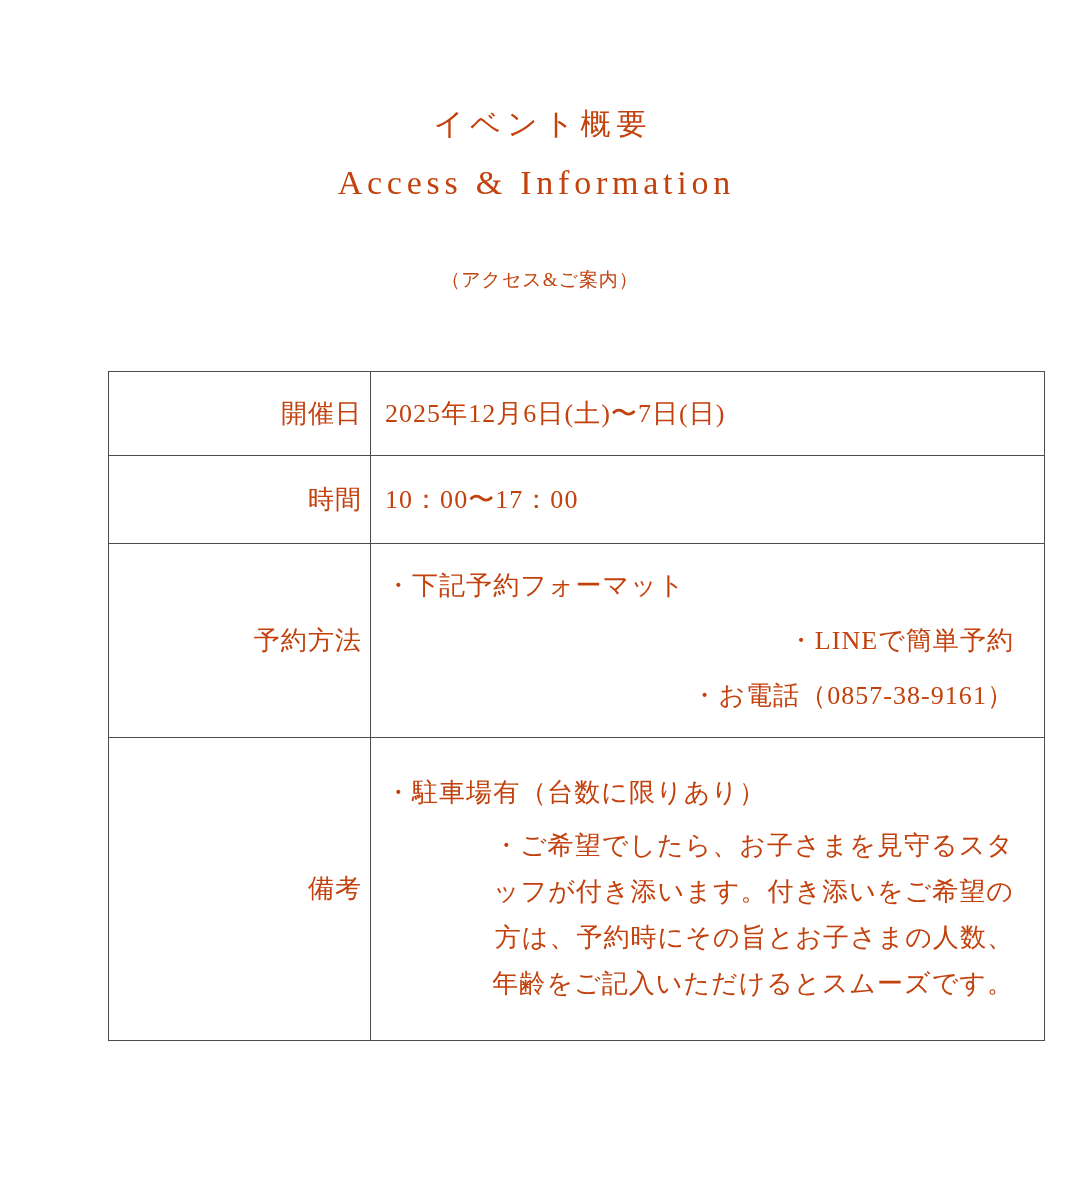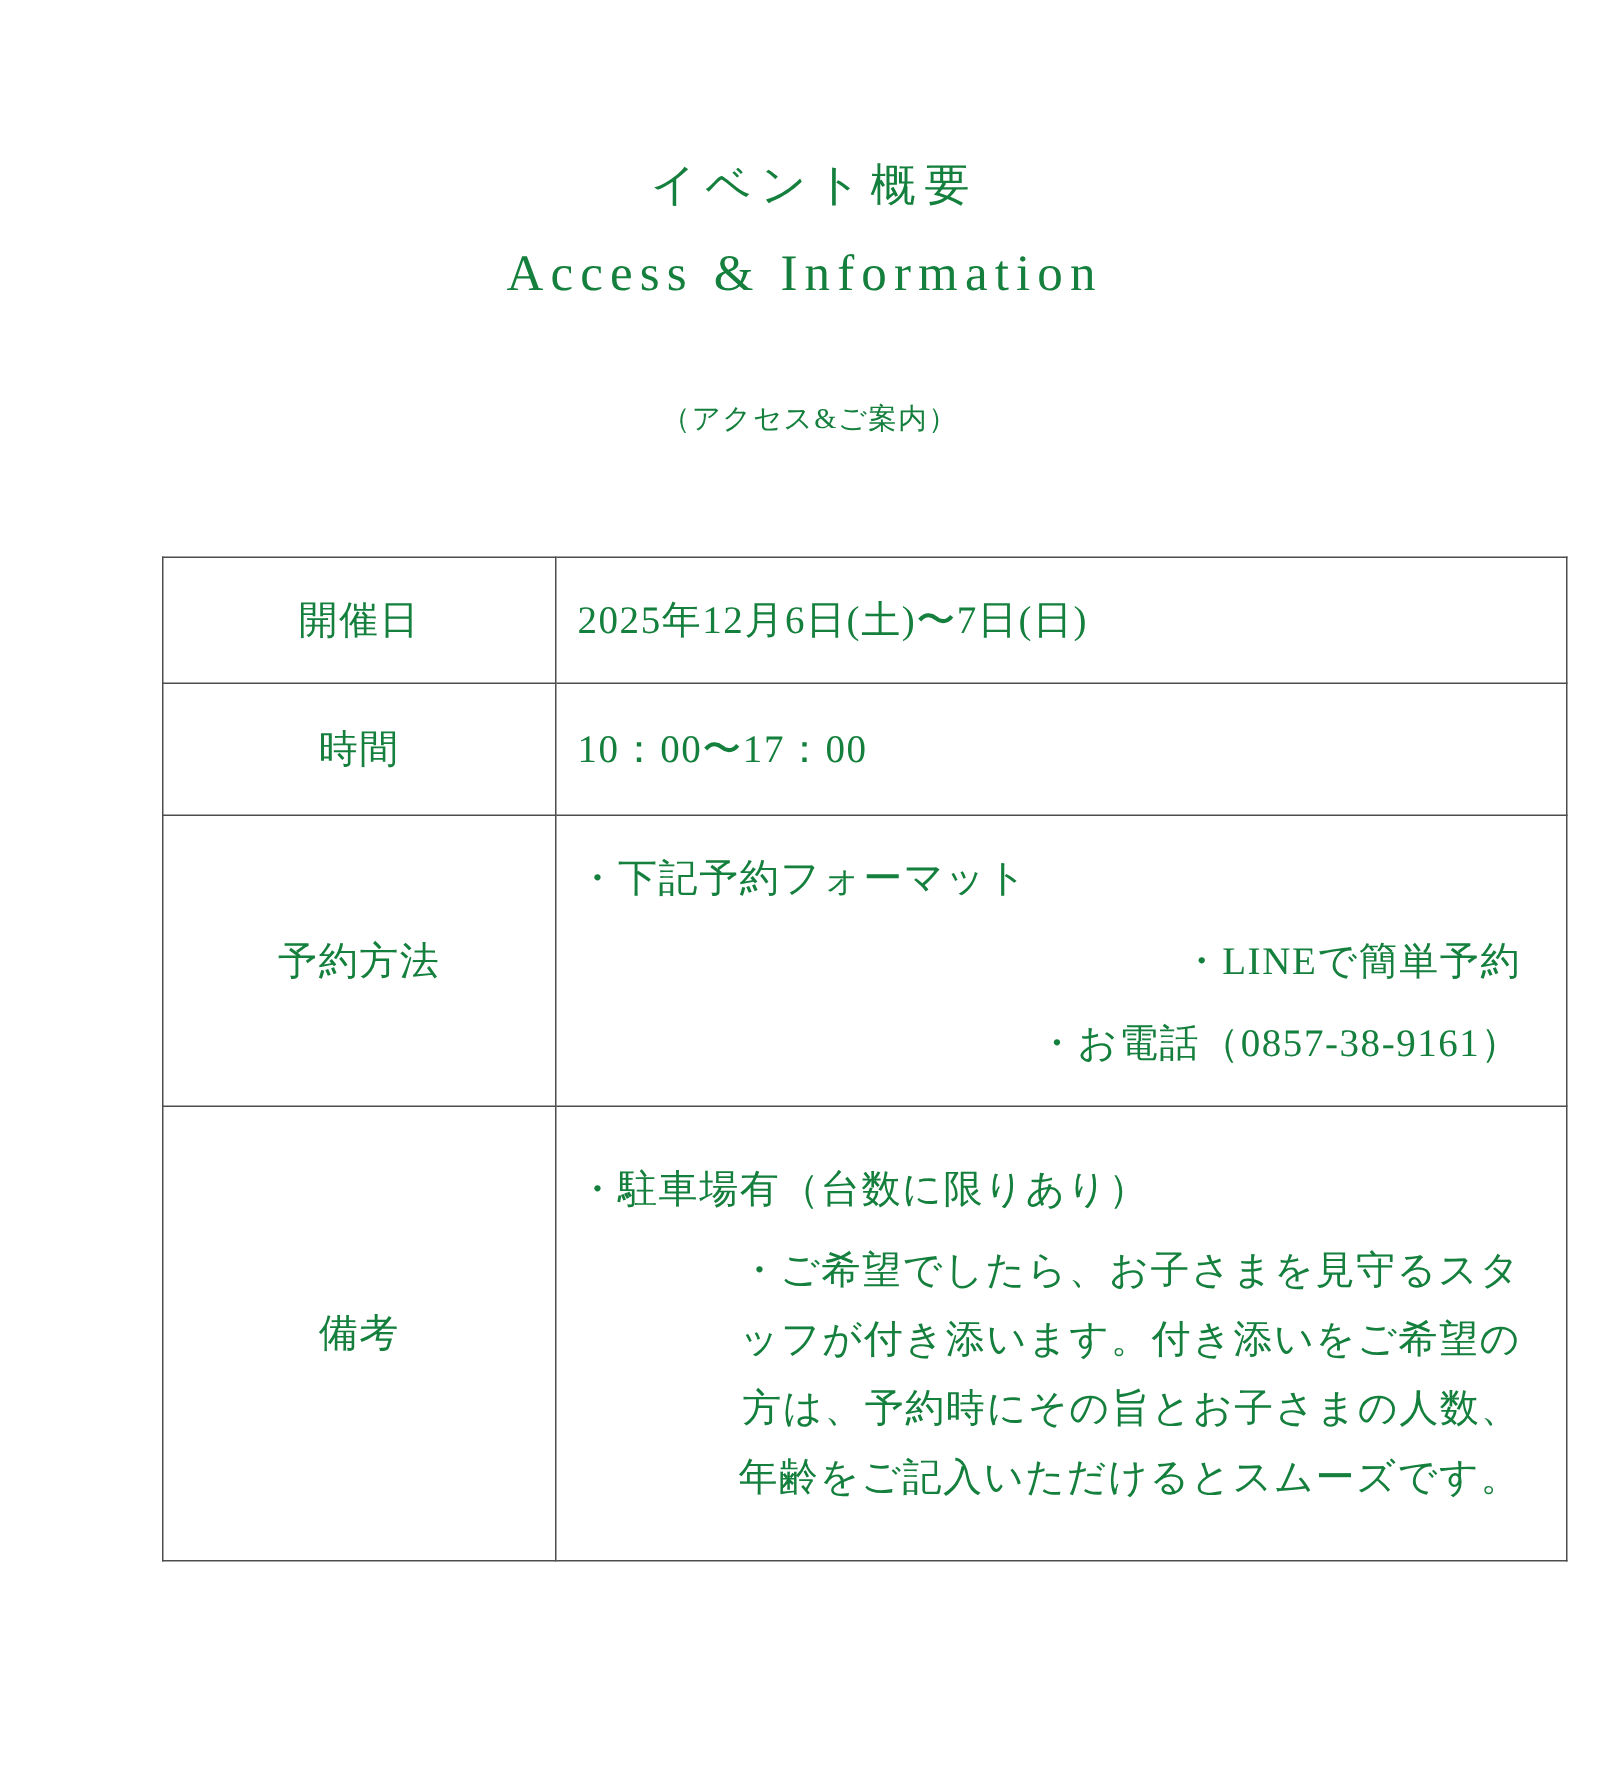--- a/index.html
+++ b/index.html
@@ -5,21 +5,21 @@
   html, body {
     margin: 0;
     padding: 0;
     background: #ffffff;
   }
   .page {
     position: relative;
     width: 1080px;
     height: 1178px;
     background: #ffffff;
-    color: #15803d;
+    color: #c2410c;
     font-family: "Liberation Serif", "DejaVu Serif", serif;
     overflow: hidden;
   }
   .header {
     text-align: center;
   }
   .title-ja {
     margin: 0;
     padding-top: 104px;
     font-size: 30px;
@@ -51,21 +51,21 @@
     font-size: 26px;
     letter-spacing: 0.04em;
   }
   table.info-table td {
     border: 1px solid #4d4d4d;
     vertical-align: middle;
     background: #ffffff;
   }
   td.label-cell {
     width: 245px;
-    text-align: center;
+    text-align: right;
     padding: 10px 8px;
     font-weight: 400;
   }
   td.value-cell {
     width: 629px;
     text-align: left;
     padding: 14px 30px 14px 14px;
   }
   .row-date   { height: 84px; }
   .row-time   { height: 88px; }
@@ -75,20 +75,21 @@
   .cell-line {
     line-height: 47px;
   }
   .cell-line + .cell-line {
     margin-top: 8px;
     text-align: right;
   }
   .cell-para {
     line-height: 46px;
     white-space: pre-line;
+    font-family: Liberation Mono, monospace;
   }
 </style>
 </head>
 <body>
 
 <div class="page">
 
   <div class="header">
     <h1 class="title-ja">イベント概要</h1>
     <h2 class="title-en">Access &amp; Information</h2>

